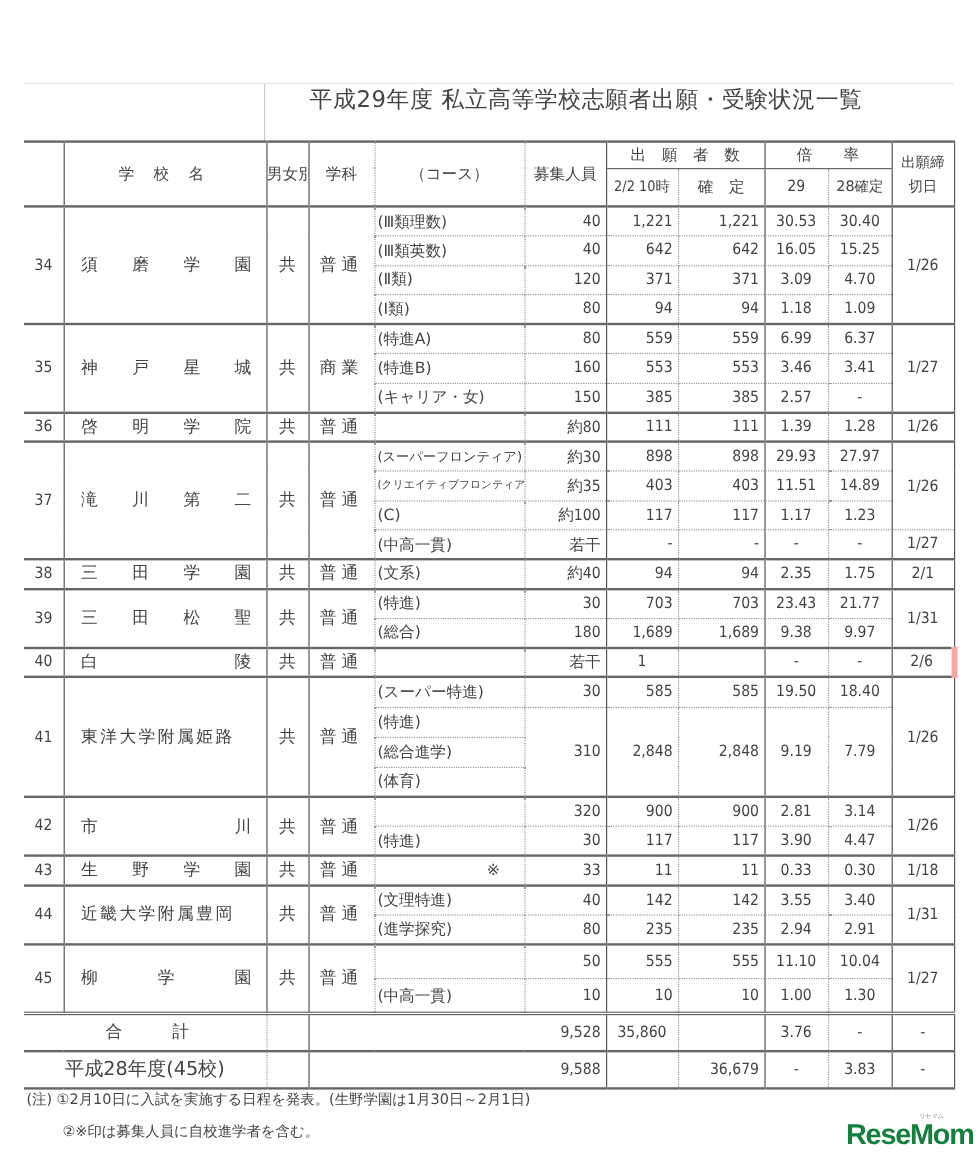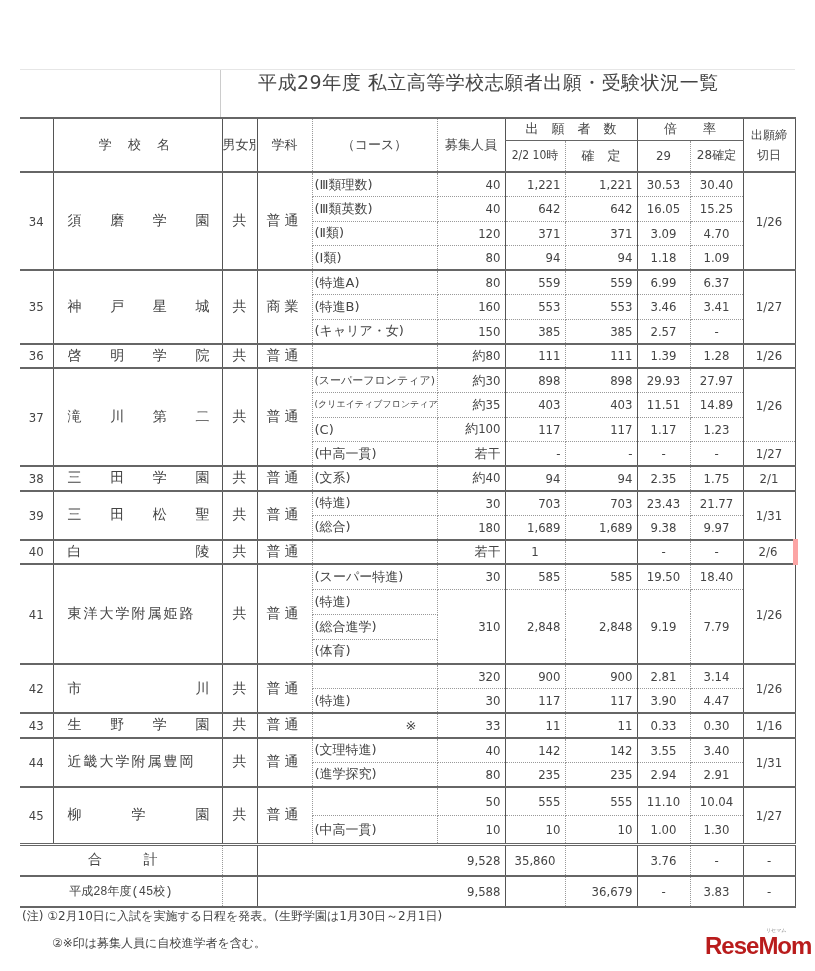--- a/index.html
+++ b/index.html
@@ -16,21 +16,21 @@
   table.main tr.grp td{border-top:2px solid #666;}
   table.main tr.hdr td{border-top:2px solid #666;}
   .c{text-align:center;}
   .r{text-align:right;}
   .l{text-align:left;}
   .num{font-family:"DejaVu Sans Condensed","DejaVu Sans",sans-serif;font-size:13px;}
   .hd{font-size:13px;color:#444;}
   .small{font-size:10px;}
   .xsmall{font-size:9px;}
   .note{left:22px;font-size:12px;color:#444;white-space:nowrap;}
-  .logo{left:705px;top:932px;font-size:24px;font-weight:bold;color:#b91c1c;letter-spacing:-1px;font-family:"Liberation Sans","DejaVu Sans",sans-serif;}
+  .logo{left:705px;top:932px;font-size:24px;font-weight:bold;color:#15803d;letter-spacing:-1px;font-family:"Liberation Sans","DejaVu Sans",sans-serif;}
   .logo-ruby{left:766px;top:927px;font-size:5px;color:#888;}
   tr.last td{border-bottom:2px solid #666;}
 </style>
 </head>
 <body>
 
 <div class="abs topline"></div>
 <div class="abs vline-title"></div>
 <div class="abs title">平成29年度  私立高等学校志願者出願・受験状況一覧</div>
 
@@ -345,21 +345,21 @@
           </div>
         </td>
         <td class="c" rowspan="1" style="font-size:14px;">共</td>
         <td class="c solid-l" rowspan="1" style="font-size:14px;letter-spacing:4px;">普通</td>
         <td class="r" style="padding-left:2px;height:24.5px;padding-right:20px;">※</td>
         <td class="r num">33</td>
         <td class="r num solid-l">11</td>
         <td class="r num">11</td>
         <td class="c num solid-l">0.33</td>
         <td class="c num">0.30</td>
-        <td class="c num" rowspan="1" style="border-right:1px solid #555;border-left:1px solid #555;">1/16</td>
+        <td class="c num" rowspan="1" style="border-right:1px solid #555;border-left:1px solid #555;">1/18</td>
       </tr>
       <tr class="grp">
         <td class="c num solid-r" rowspan="2" style="border-left:none;">44</td>
         <td class="solid-r" rowspan="2" style="font-size: 14px;">
           <div style="display: flex; padding-left: 10px; letter-spacing: 2px;">
             <span>近畿大学附属豊岡</span>
           </div>
         </td>
         <td class="c" rowspan="2" style="font-size:14px;">共</td>
         <td class="c solid-l" rowspan="2" style="font-size:14px;letter-spacing:4px;">普通</td>
@@ -415,21 +415,21 @@
         </td>
         <td></td>
         <td class="r num solid-l" colspan="3">9,528</td>
         <td class="c num solid-l">35,860</td>
         <td class="r num"></td>
         <td class="c num solid-l">3.76</td>
         <td class="c num">-</td>
         <td class="c num" style="border-right:1px solid #555;border-left:1px solid #555;">-</td>
       </tr>
       <tr class="grp last">
-        <td colspan="2" style="border-left: none; height: 31px; font-size: 12px; font-family: Liberation Mono, monospace;">
+        <td colspan="2" style="border-left: none; height: 31px; font-size: 16px;">
           <div style="text-align:center;">平成28年度(45校)</div>
         </td>
         <td></td>
         <td class="r num solid-l" colspan="3">9,588</td>
         <td class="c num solid-l"></td>
         <td class="r num">36,679</td>
         <td class="c num solid-l">-</td>
         <td class="c num">3.83</td>
         <td class="c num" style="border-right:1px solid #555;border-left:1px solid #555;">-</td>
       </tr>

